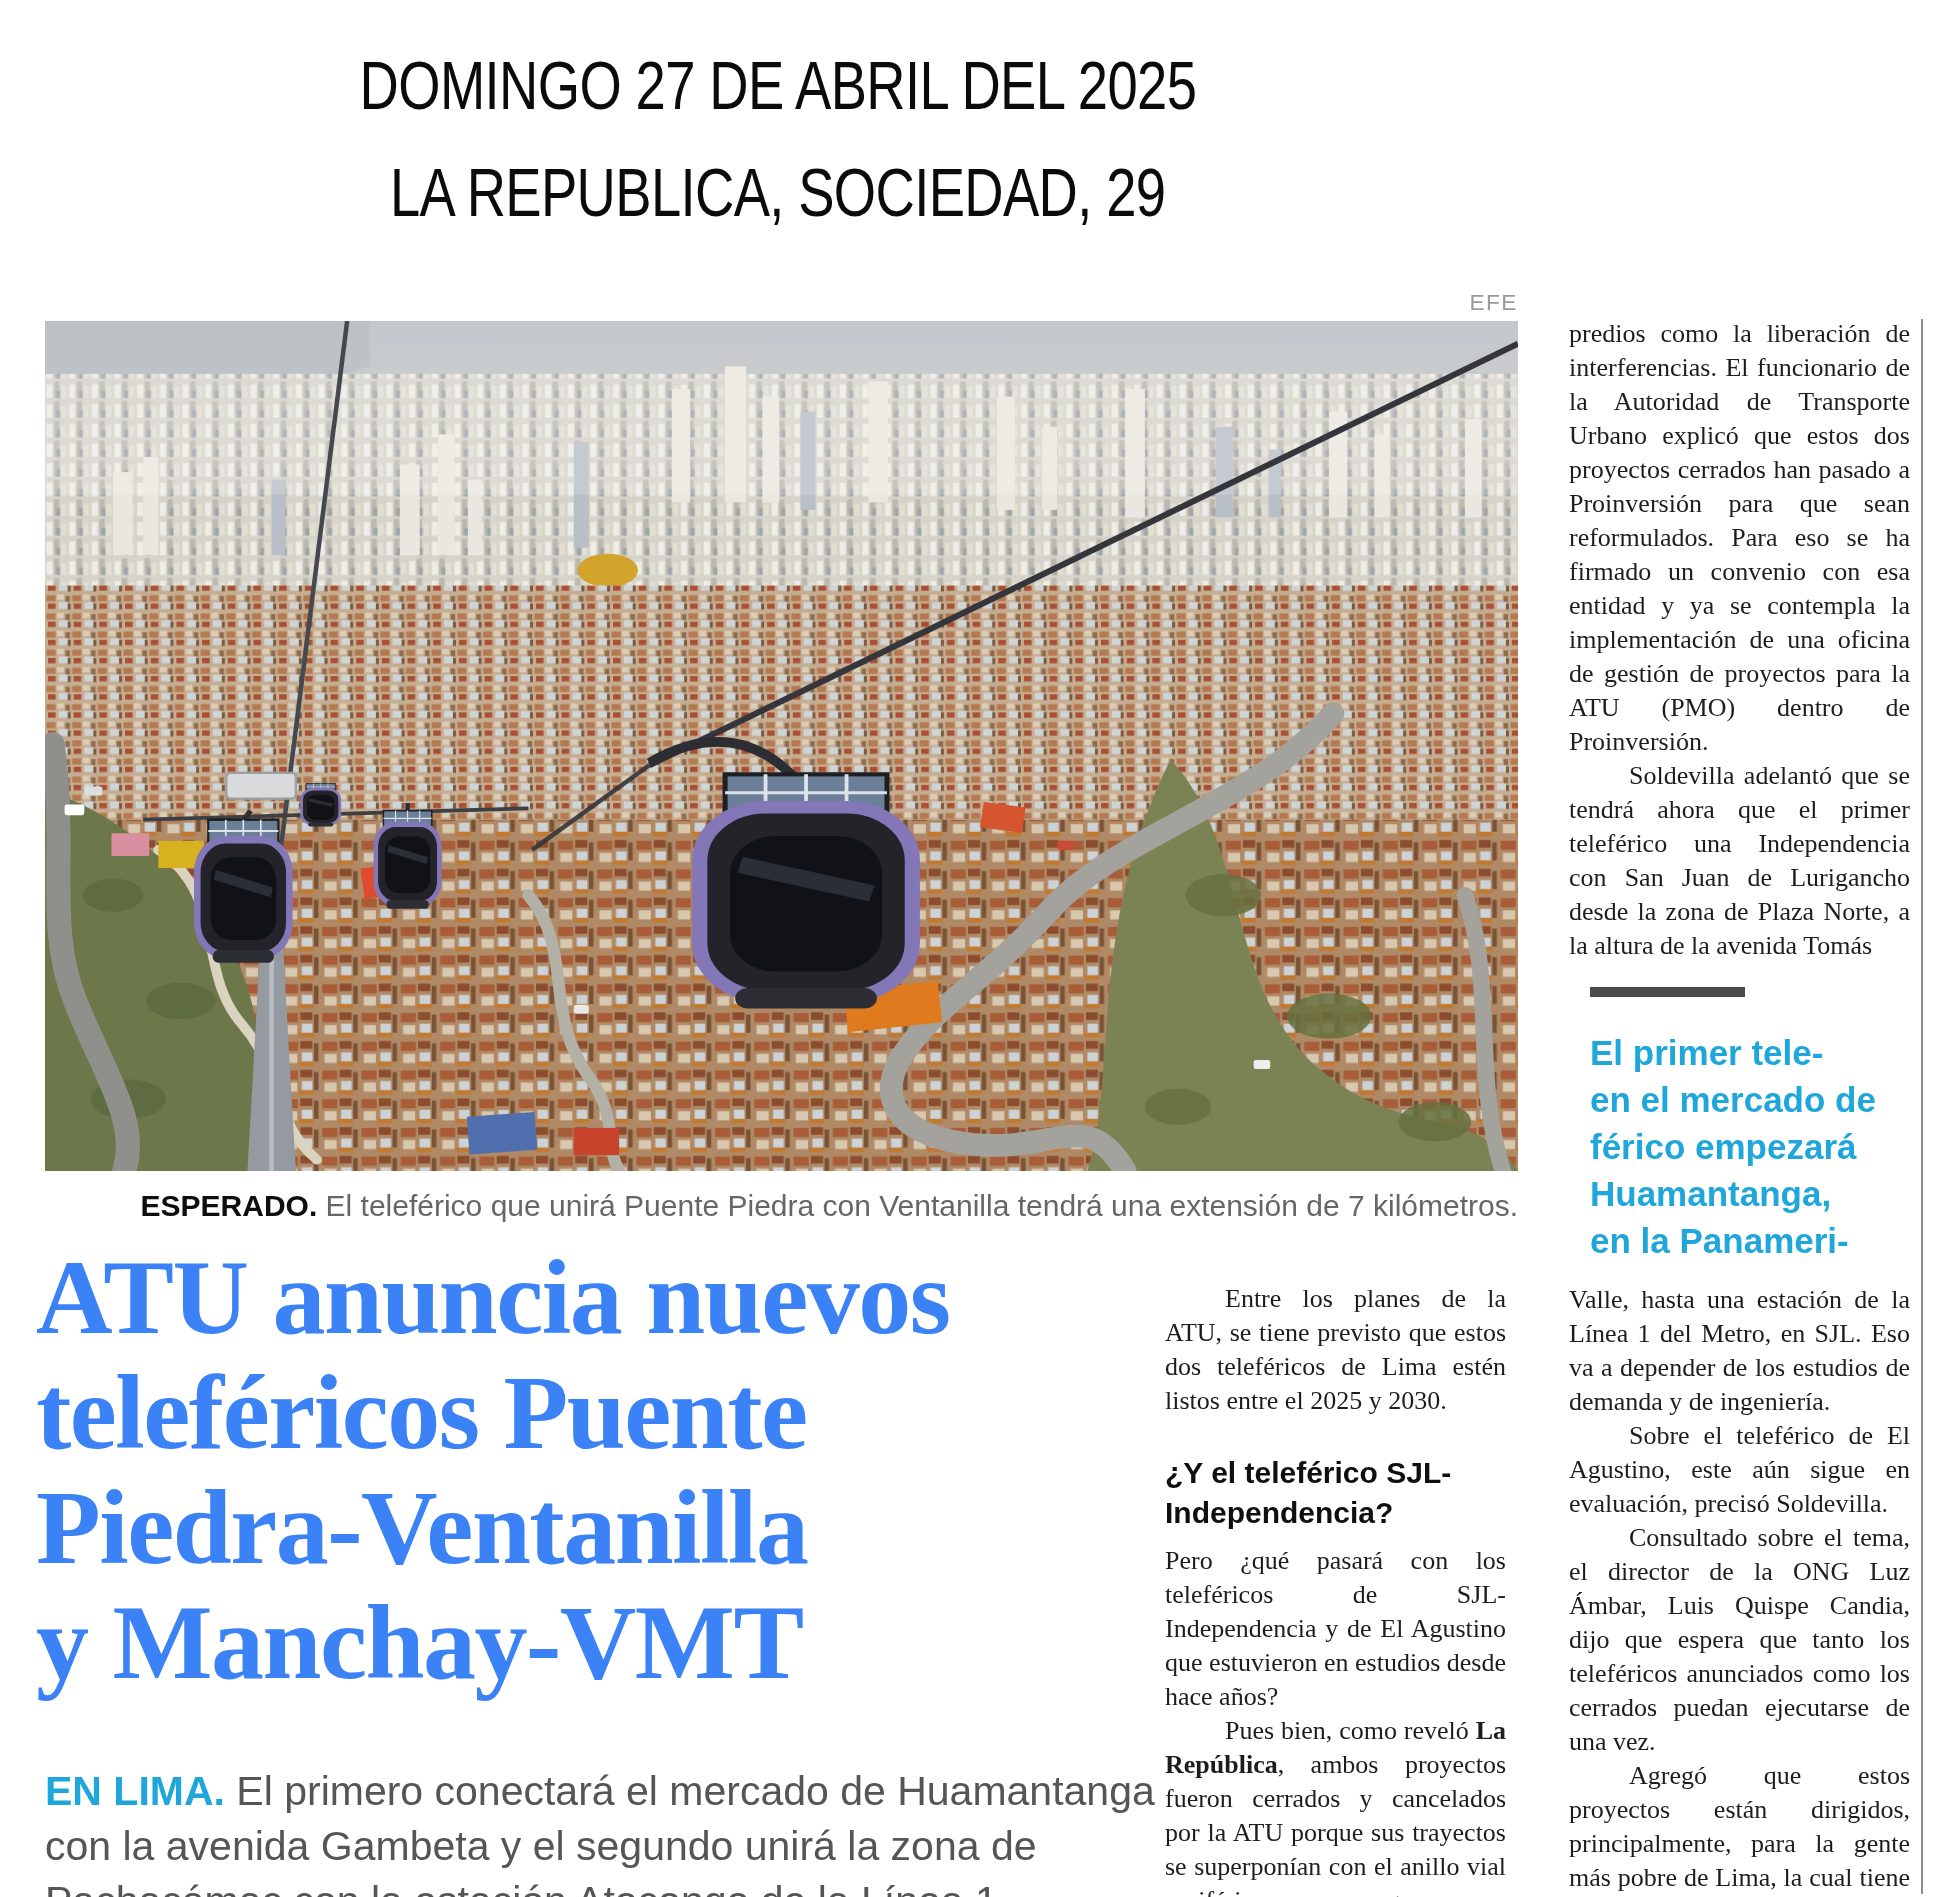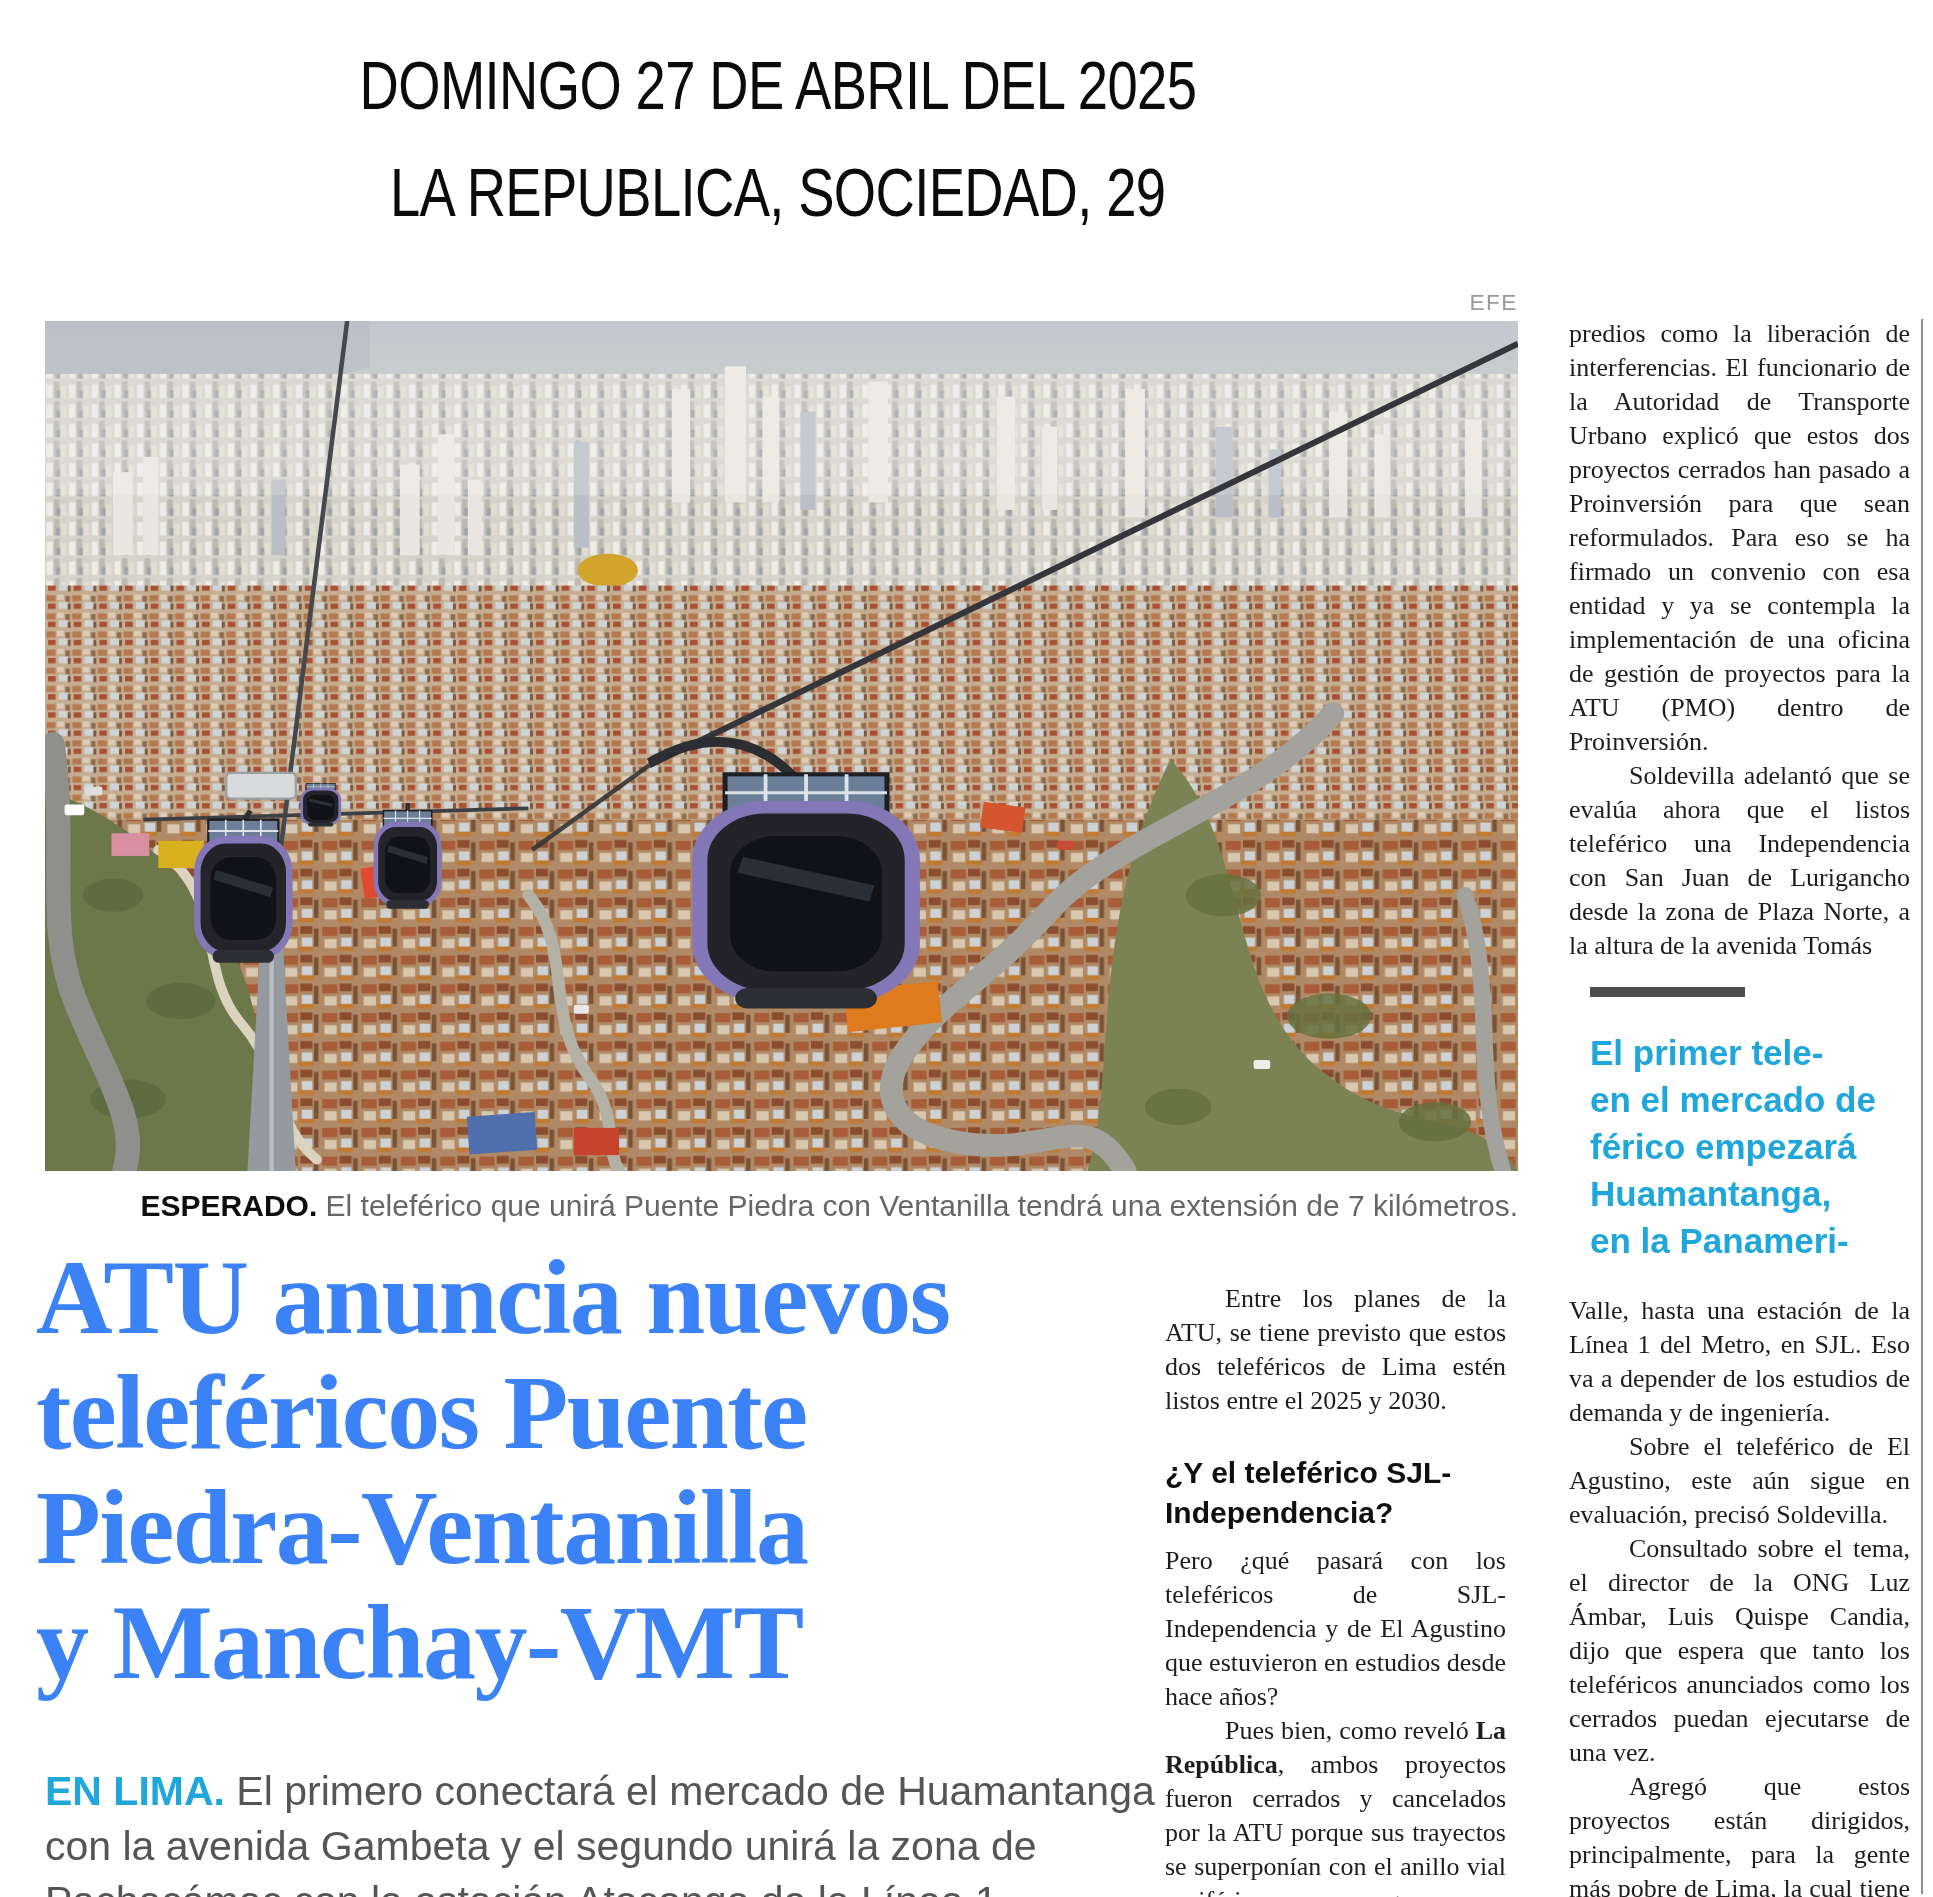--- a/index.html
+++ b/index.html
@@ -28,21 +28,21 @@
   
   .col{position:absolute;font-family:"Liberation Serif",serif;font-size:26px;line-height:34px;
        color:#1d1d1f;text-align:justify;hyphens:auto;-webkit-hyphens:auto;}
   .col p{margin:0;}
   .col .indent{text-indent:60px;}
   .col-mid{left:1165px;top:1282px;width:341px;}
   .col-right{left:1569px;top:317px;width:341px;}
   .subhead{font-family:"Liberation Sans",sans-serif;font-weight:700;font-size:30px;
            line-height:40px;color:#0f0f0f;margin:35px 0 10.6px 0 !important;text-align:left;}
   .bold-serif{font-weight:700;}
-  .quote-block{margin:24px 0 30px 21px;}
+  .quote-block{margin:24px 0 19px 21px;}
   .quote-bar{width:155px;height:9.8px;background:#4c4c4c;margin-bottom:32px;}
   .quote-line{font-family:"Liberation Sans",sans-serif;font-weight:700;font-size:35px;
               line-height:47px;text-align:left;}
   .vrule{position:absolute;left:1921px;top:319px;width:2.3px;height:1575px;background:#8f8f8f;}
 </style>
 </head>
 <body>
 
 <div class="page">
 
@@ -206,21 +206,21 @@
 
   <div class="col col-mid">
     <p class="indent">Entre los planes de la ATU, se tiene previsto que estos dos teleféricos de Lima estén listos entre el 2025 y 2030.</p>
     <p class="subhead">¿Y el teleférico SJL-Independencia?</p>
     <p>Pero ¿qué pasará con los teleféricos de SJL-Independencia y de El Agustino que estuvieron en estudios desde hace años?</p>
     <p class="indent"><span>Pues bien, como reveló </span><span class="bold-serif">La República</span><span>, ambos proyectos fueron cerrados y cancelados por la ATU porque sus trayectos se superponían con el anillo vial periférico y porque eran inviables, tanto la compra de algunos</span></p>
   </div>
 
   <div class="col col-right">
     <p>predios como la liberación de interferencias. El funcionario de la Autoridad de Transporte Urbano explicó que estos dos proyectos cerrados han pasado a Proinversión para que sean reformulados. Para eso se ha firmado un convenio con esa entidad y ya se contempla la implementación de una oficina de gestión de proyectos para la ATU (PMO) dentro de Proinversión.</p>
-    <p class="indent">Soldevilla adelantó que se evalúa ahora que el listos teleférico una Independencia con San Juan de Lurigancho desde la zona de Plaza Norte, a la altura de la avenida Tomás</p>
+    <p class="indent">Soldevilla adelantó que se tendrá ahora que el primer teleférico una Independencia con San Juan de Lurigancho desde la zona de Plaza Norte, a la altura de la avenida Tomás</p>
     <div class="quote-block">
       <div class="quote-bar"></div>
       <div style="color:#1fa6da">
         <div class="quote-line">El primer tele-</div>
         <div class="quote-line">en el mercado de</div>
         <div class="quote-line">férico empezará</div>
         <div class="quote-line">Huamantanga,</div>
         <div class="quote-line">en la Panameri-</div>
       </div>
     </div>

